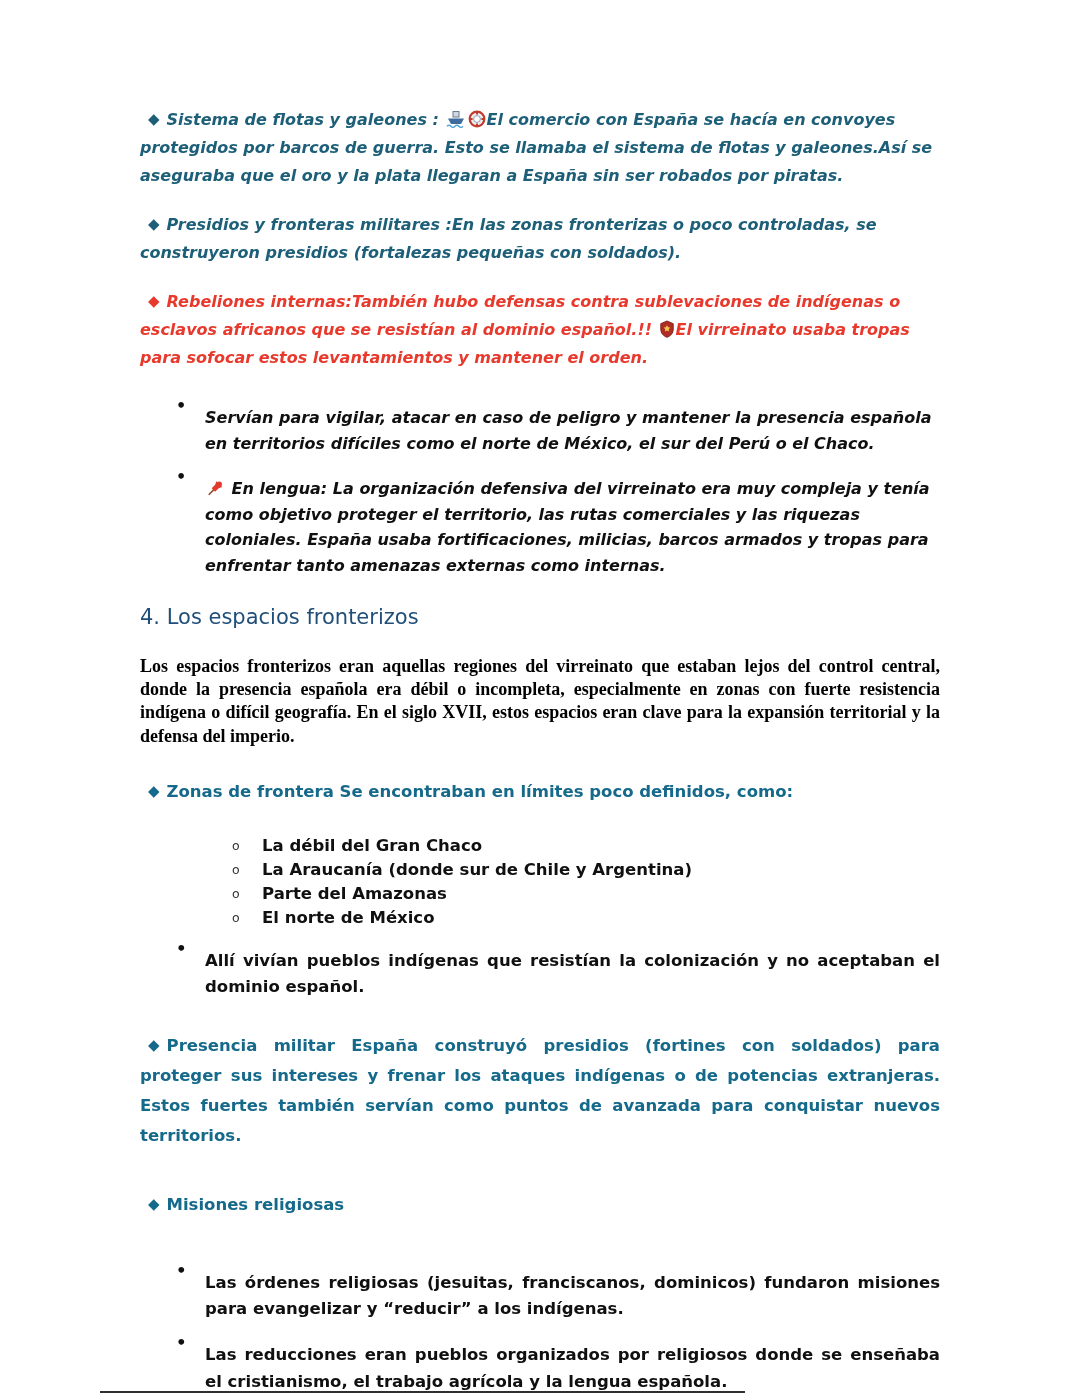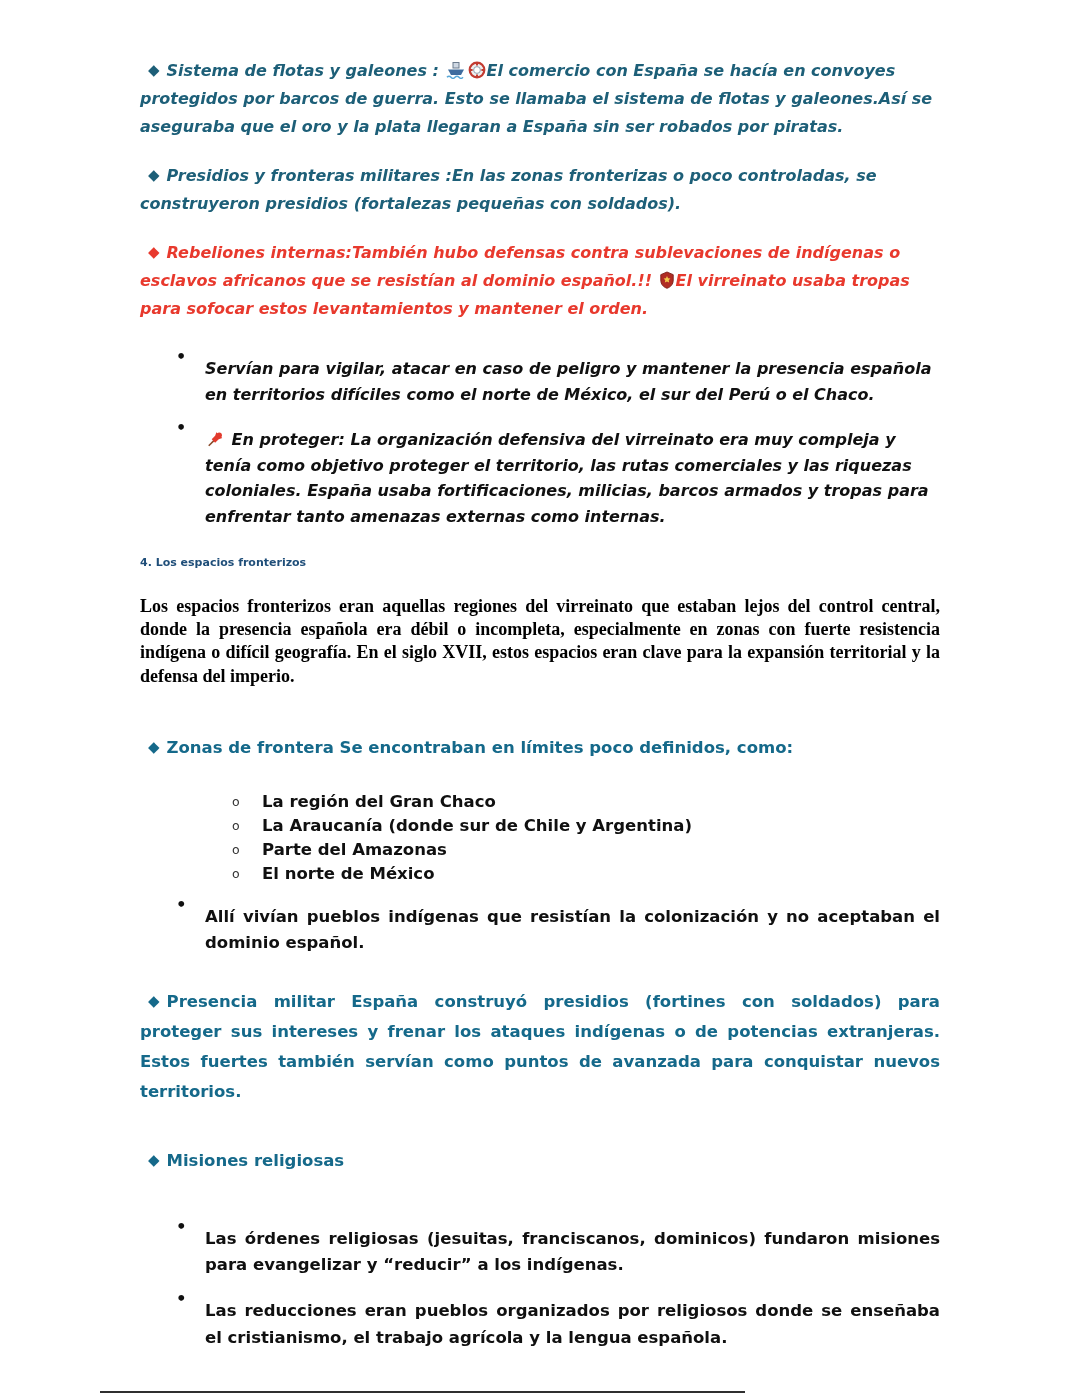--- a/index.html
+++ b/index.html
@@ -6,21 +6,21 @@
   html,body { background:#ffffff; }
   body {
     width:1080px; height:1397px;
     font-family:"DejaVu Sans", sans-serif;
     color:#101010;
   }
   .page {
     position:relative;
     width:1080px; height:1397px;
     background:#ffffff;
-    padding:57px 140px 0 140px;
+    padding:106px 140px 0 140px;
     overflow:hidden;
   }
 
   
   .para {
     font-size:16px;
     font-weight:bold;
     line-height:1.75;
     margin-bottom:21px;
   }
@@ -36,34 +36,34 @@
     margin-right:7px;
     font-size:15px;
     transform:translateY(-1px);
   }
   .icon-inline { display:inline-block; text-indent:0; margin:0 1px; }
   .icon-inline svg { vertical-align:-3px; }
 
   
   .heading {
     color:#1f4e79;
-    font-size:11px;
-    font-weight:bold;
+    font-size:21px;
+    font-weight:normal;
     margin:26px 0 26px 0;
   }
 
   
   .serif-para {
     font-family:"Liberation Serif", serif;
     font-weight:bold;
     font-size:18px;
     line-height:1.3;
     text-align:justify;
     color:#000000;
-    margin-bottom:46px;
+    margin-bottom:30px;
   }
 
   
   .ul { margin:0 0 20px 36px; }
   .li { display:flex; margin-bottom:3px; }
   .li-bullet {
     flex:0 0 29px;
     font-weight:bold;
     color:#101010;
   }
@@ -138,38 +138,38 @@
       <div class="li-text">Servían para vigilar, atacar en caso de peligro y mantener la presencia española en territorios difíciles como el norte de México, el sur del Perú o el Chaco.</div>
     </div>
     <div class="li">
       <span class="li-bullet">•</span>
       <div class="li-text">
         <span class="icon-inline"><svg width="19" height="18" viewBox="0 0 20 20">
               <path d="M2.5 17.5 L8.5 11.5" stroke="#8a4a2a" stroke-width="1.7"></path>
               <path d="M11 2.5 L17.5 9 L13.6 10.4 L9.6 14.2 L5.8 10.4 L9.6 6.4 Z" fill="#e23b2e"></path>
               <circle cx="14.2" cy="5.8" r="2.9" fill="#e23b2e"></circle>
             </svg></span>
-        <span>En proteger:</span>
+        <span>En lengua:</span>
         <span>La organización defensiva del virreinato era muy compleja y tenía como objetivo proteger el territorio, las rutas comerciales y las riquezas coloniales. España usaba fortificaciones, milicias, barcos armados y tropas para enfrentar tanto amenazas externas como internas.</span>
       </div>
     </div>
   </div>
 
   <h3 class="heading">4. Los espacios fronterizos</h3>
 
   <p class="serif-para">Los espacios fronterizos eran aquellas regiones del virreinato que estaban lejos del control central, donde la presencia española era débil o incompleta, especialmente en zonas con fuerte resistencia indígena o difícil geografía. En el siglo XVII, estos espacios eran clave para la expansión territorial y la defensa del imperio.</p>
 
   <p class="zonas-lead teal2 indent-first">
     <span class="diamond teal2">◆</span><span>Zonas de frontera Se encontraban en límites poco definidos, como:</span>
   </p>
 
   <div class="sub-ul">
     <div class="sub-li">
       <span class="sub-bullet">o</span>
-      <span class="sub-text">La región del Gran Chaco</span>
+      <span class="sub-text">La débil del Gran Chaco</span>
     </div>
     <div class="sub-li">
       <span class="sub-bullet">o</span>
       <span class="sub-text">La Araucanía (donde sur de Chile y Argentina)</span>
     </div>
     <div class="sub-li">
       <span class="sub-bullet">o</span>
       <span class="sub-text">Parte del Amazonas</span>
     </div>
     <div class="sub-li">

